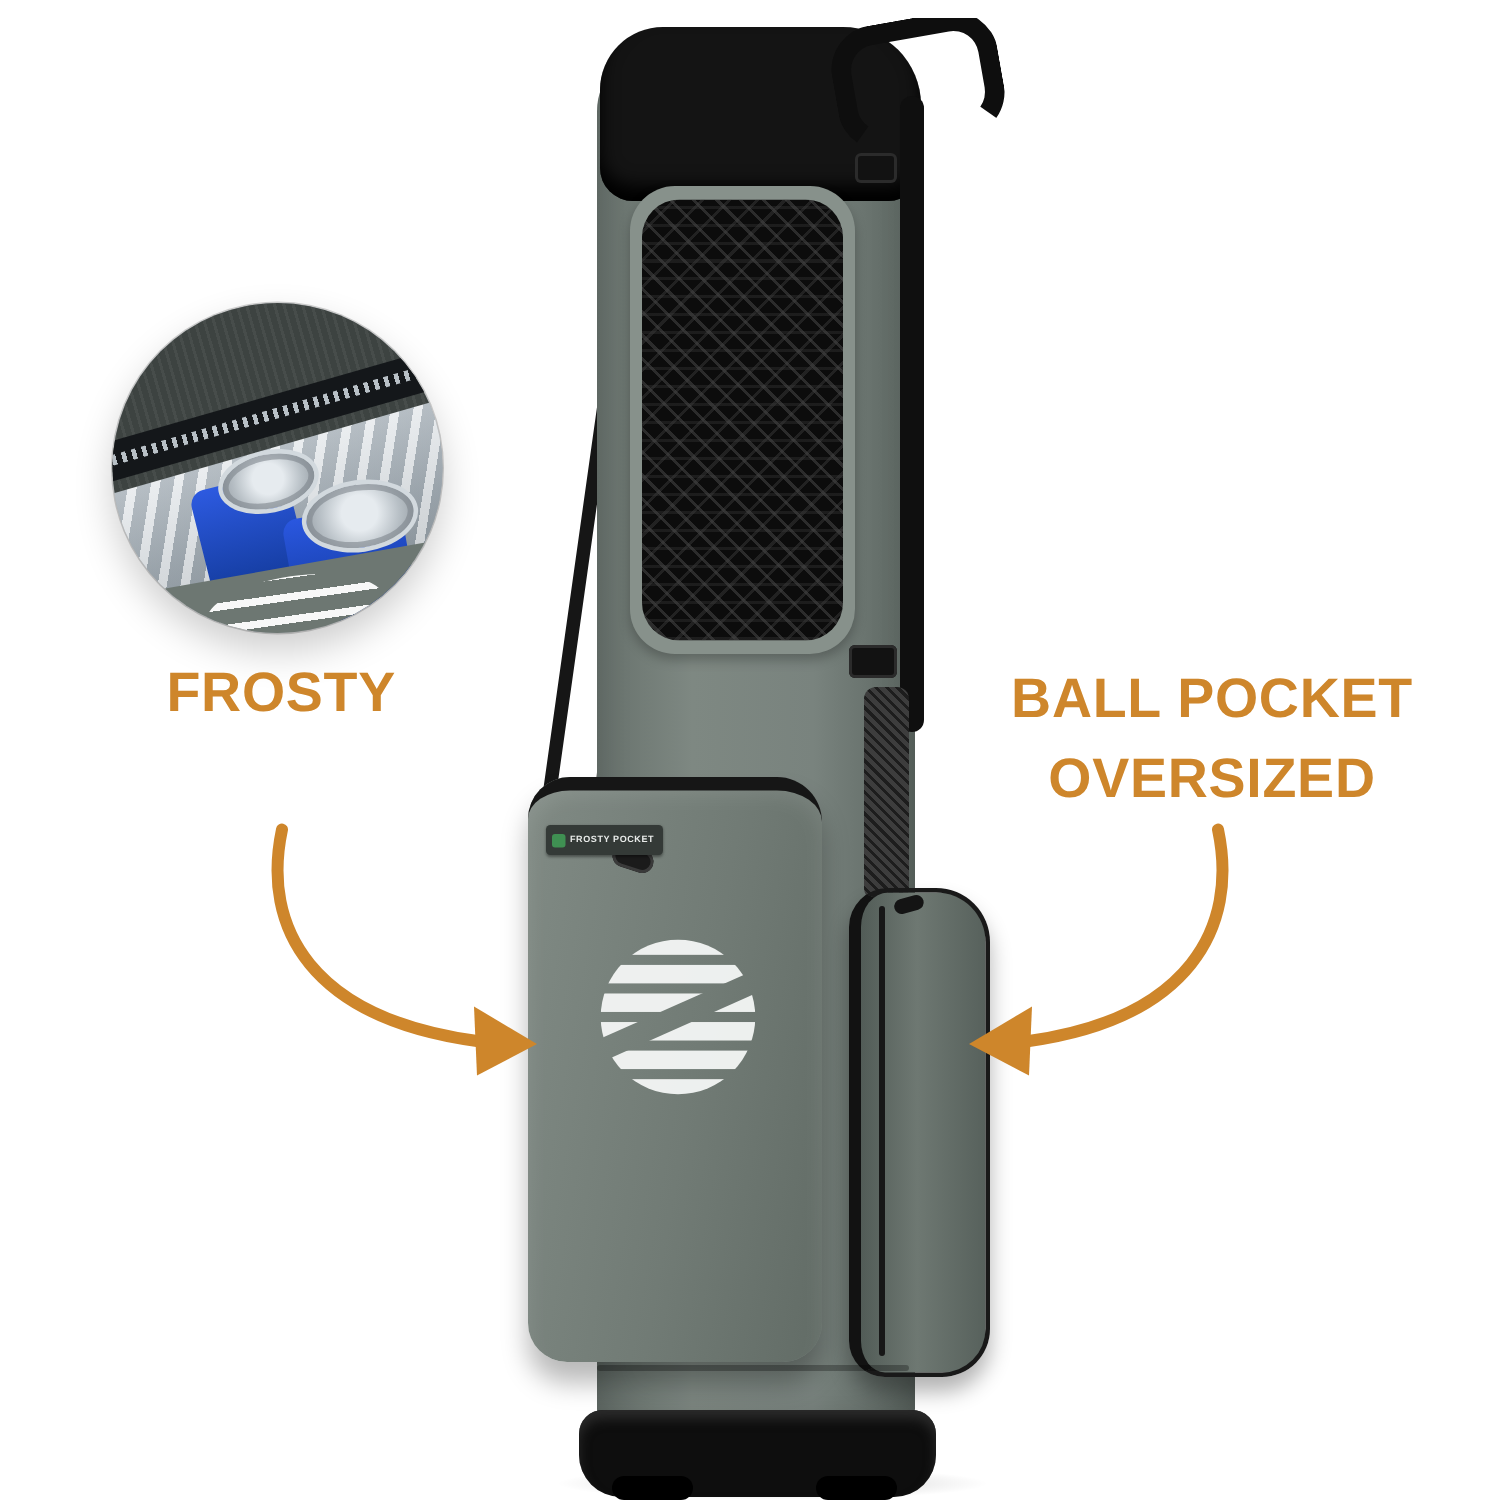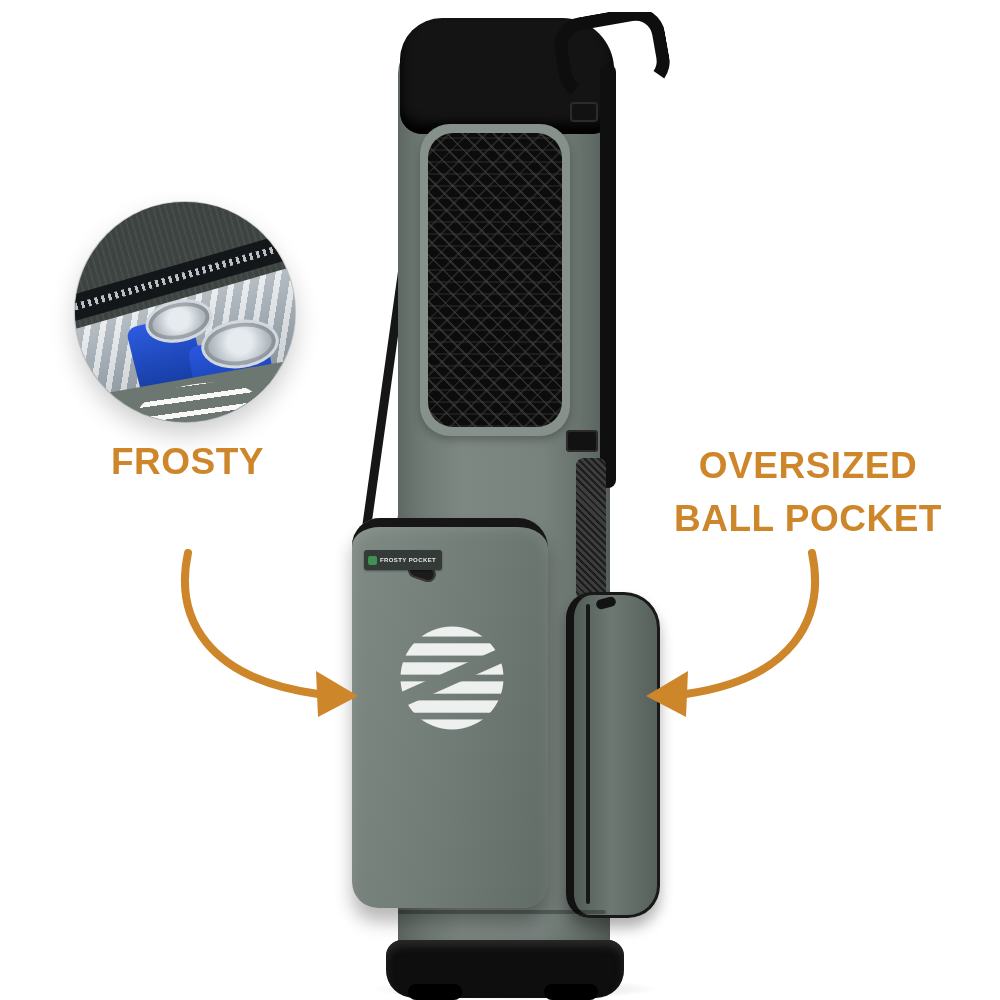--- a/index.html
+++ b/index.html
@@ -171,22 +171,22 @@
     <div class="in-logo-stripes"></div>
     <div class="in-fabric-top"></div>
     <div class="in-zip"></div>
   </div>
 
   <div class="callout callout-left">
     <div>FROSTY</div>
   </div>
 
   <div class="callout callout-right">
+    <div>BALL POCKET</div>
     <div>OVERSIZED</div>
-    <div>BALL POCKET</div>
   </div>
 
   <svg class="arrow" style="left:150px;top:535px;" width="220" height="175">
     <path d="M 38 6 C 24 72, 58 132, 168 147" fill="none" stroke="#CE862B" stroke-width="8" stroke-linecap="round"></path>
     <polygon points="166,124 208,149 168,170" fill="#CE862B"></polygon>
   </svg>
 
   <svg class="arrow" style="left:640px;top:535px;" width="215" height="175">
     <path d="M 172 6 C 186 72, 152 132, 46 147" fill="none" stroke="#CE862B" stroke-width="8" stroke-linecap="round"></path>
     <polygon points="48,124 6,149 46,170" fill="#CE862B"></polygon>

